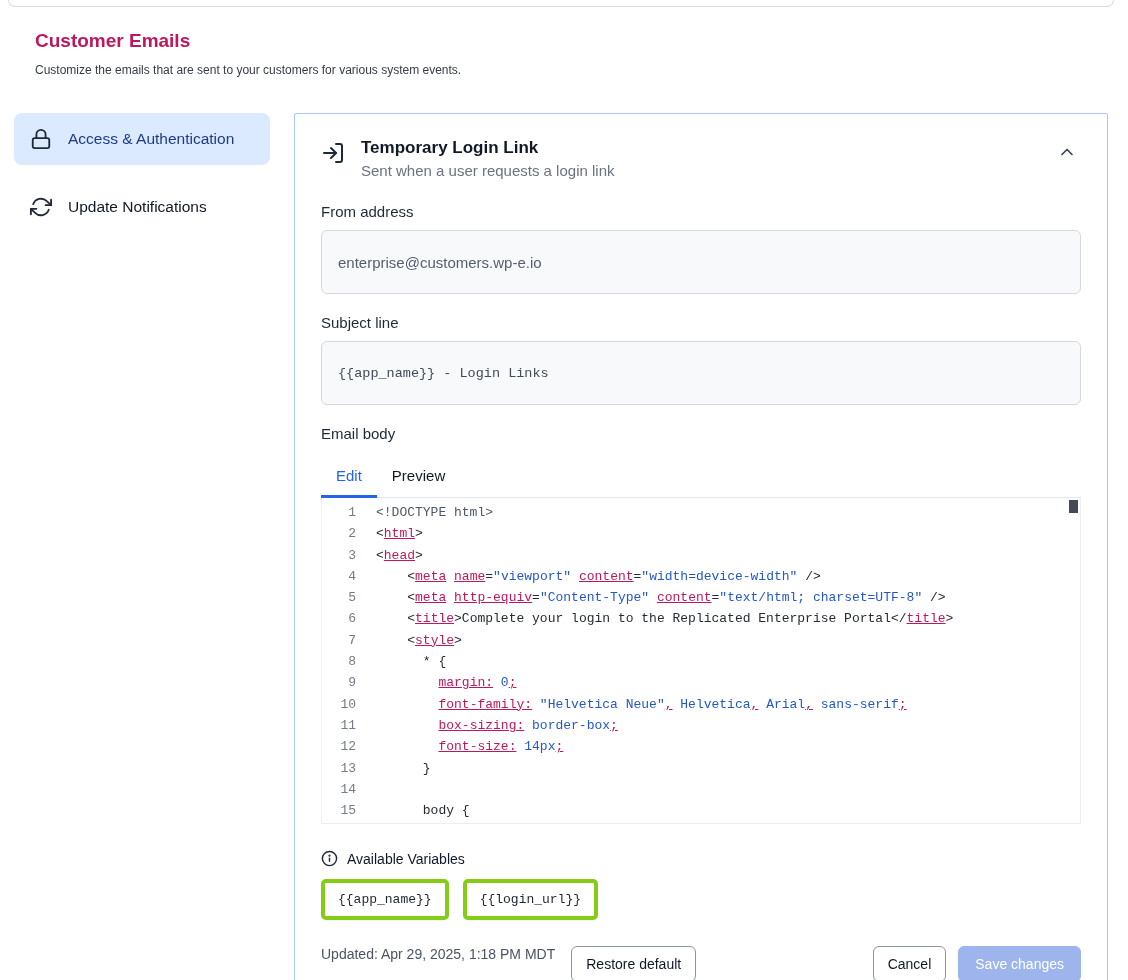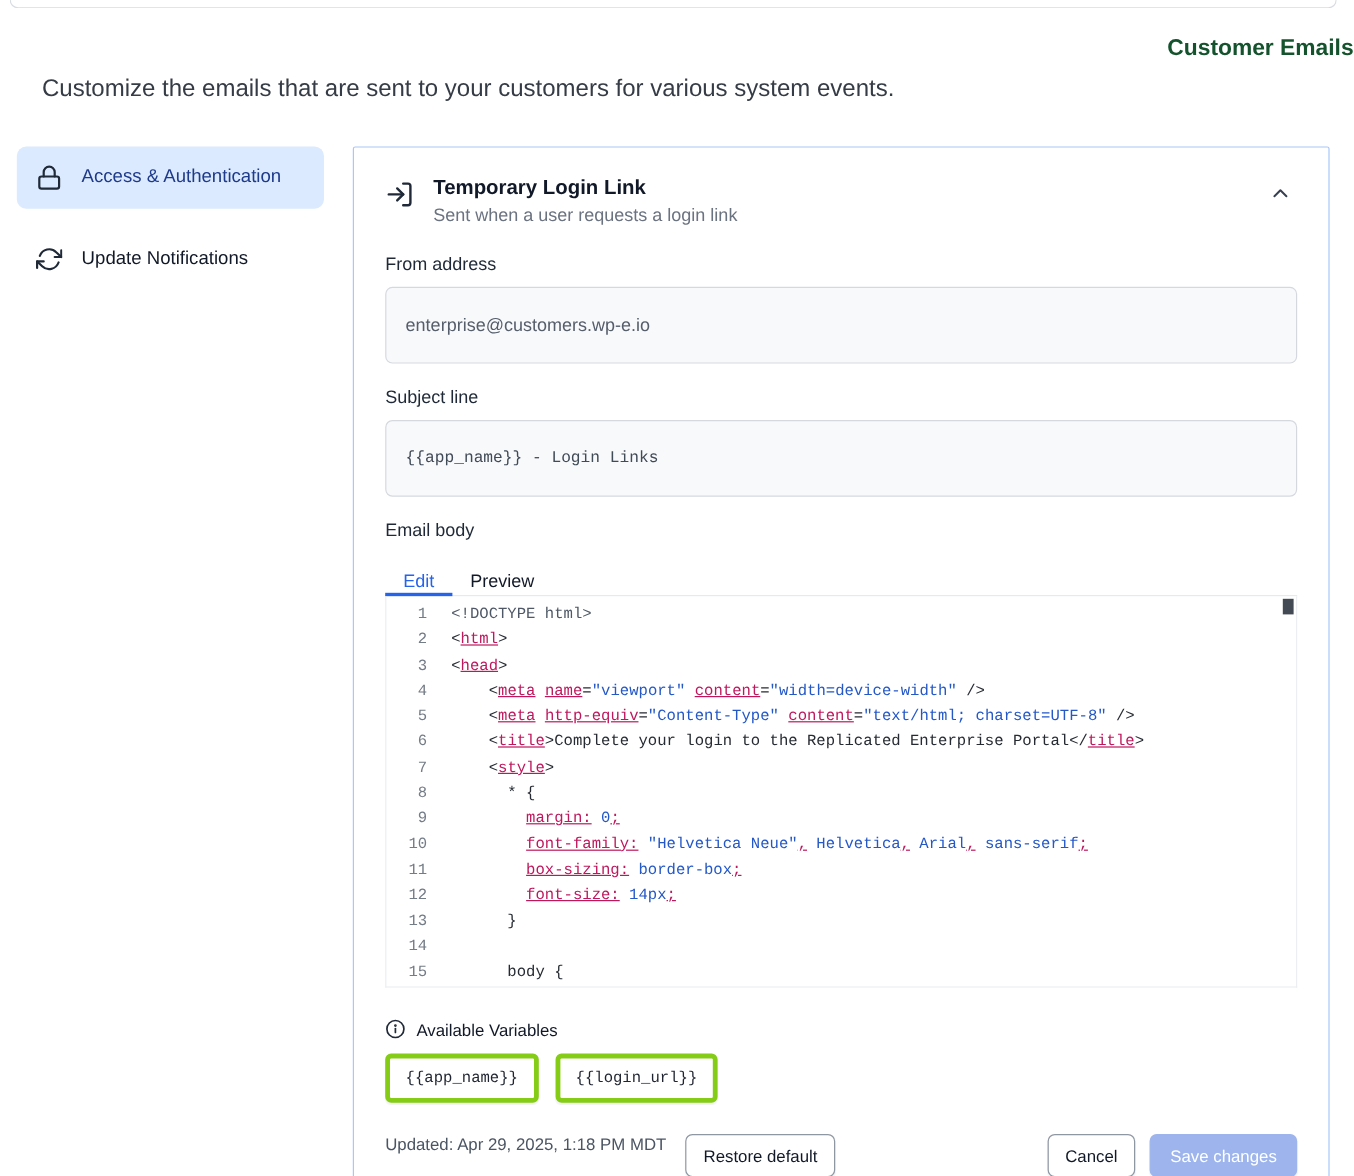--- a/index.html
+++ b/index.html
@@ -7,22 +7,22 @@
   body {
     width: 1128px; height: 980px; position: relative;
     background: #ffffff; color: #111827;
     font-family: "Liberation Sans", sans-serif;
     overflow: hidden;
   }
   .top-rule {
     position: absolute; top: 0; left: 8px; width: 1106px; height: 7px;
     border: 1px solid #d8dbe0; border-top: none; border-radius: 0 0 10px 10px;
   }
-  .page-title { margin: 30px 0 0 35px; font-size: 19px; font-weight: 700; color: #14532d; text-align: right; }
-  .page-subtitle { margin: 11px 0 0 35px; font-size: 20px; color: #363c46; }
+  .page-title { margin: 30px 0 0 35px; font-size: 19px; font-weight: 700; color: #be185d; }
+  .page-subtitle { margin: 11px 0 0 35px; font-size: 12px; color: #363c46; }
 
   .layout { display: flex; align-items: flex-start; margin: 36px 20px 0 14px; }
 
   .sidebar { width: 256px; flex: none; margin-right: 24px; }
   .side-item {
     display: flex; align-items: center; gap: 16px; padding: 14px 16px;
     border-radius: 8px; font-size: 15.5px; font-weight: 500; line-height: 1.55;
     cursor: pointer; color: #111827;
   }
   .side-item.active { background: #dbeafe; color: #1e3a8a; }
@@ -42,21 +42,21 @@
   .field-label { display: block; font-size: 15px; color: #1f2937; margin: 24px 0 10px; }
   .field-label.tight { margin-top: 20px; }
   .text-input {
     width: 100%; height: 64px; padding: 0 16px;
     font-size: 15px; color: #565e6b; font-family: "Liberation Sans", sans-serif;
     background: #f8f9fb; border: 1px solid #d5d9df; border-radius: 6px; outline: none;
   }
   .text-input.mono { font-family: "Liberation Mono", "DejaVu Sans Mono", monospace; font-size: 13.5px; color: #414a57; padding-left: 16px; }
 
   .tabs { display: flex; border-bottom: 1px solid #e2e5e9; margin-top: 14px; }
-  .tab { padding: 11px 15px 1px; font-size: 15px; color: #111827; cursor: pointer; text-align: center; }
+  .tab { padding: 11px 15px 11px; font-size: 15px; color: #111827; cursor: pointer; text-align: center; }
   .tab.active { color: #2563eb; border-bottom: 3px solid #2563eb; margin-bottom: -1px; }
 
   .editor {
     position: relative; display: flex; height: 326px; overflow: hidden;
     border: 1px solid #eceef1; border-top: none;
     font-family: "Liberation Mono", "DejaVu Sans Mono", monospace;
     font-size: 13px; line-height: 21.3px; background: #fff;
   }
   .gutter { width: 48px; flex: none; text-align: right; padding: 4px 14px 0 0; color: #747c87; }
   .code { flex: 1; padding: 4px 0 0 6px; white-space: pre; overflow: hidden; color: #262b33; }

